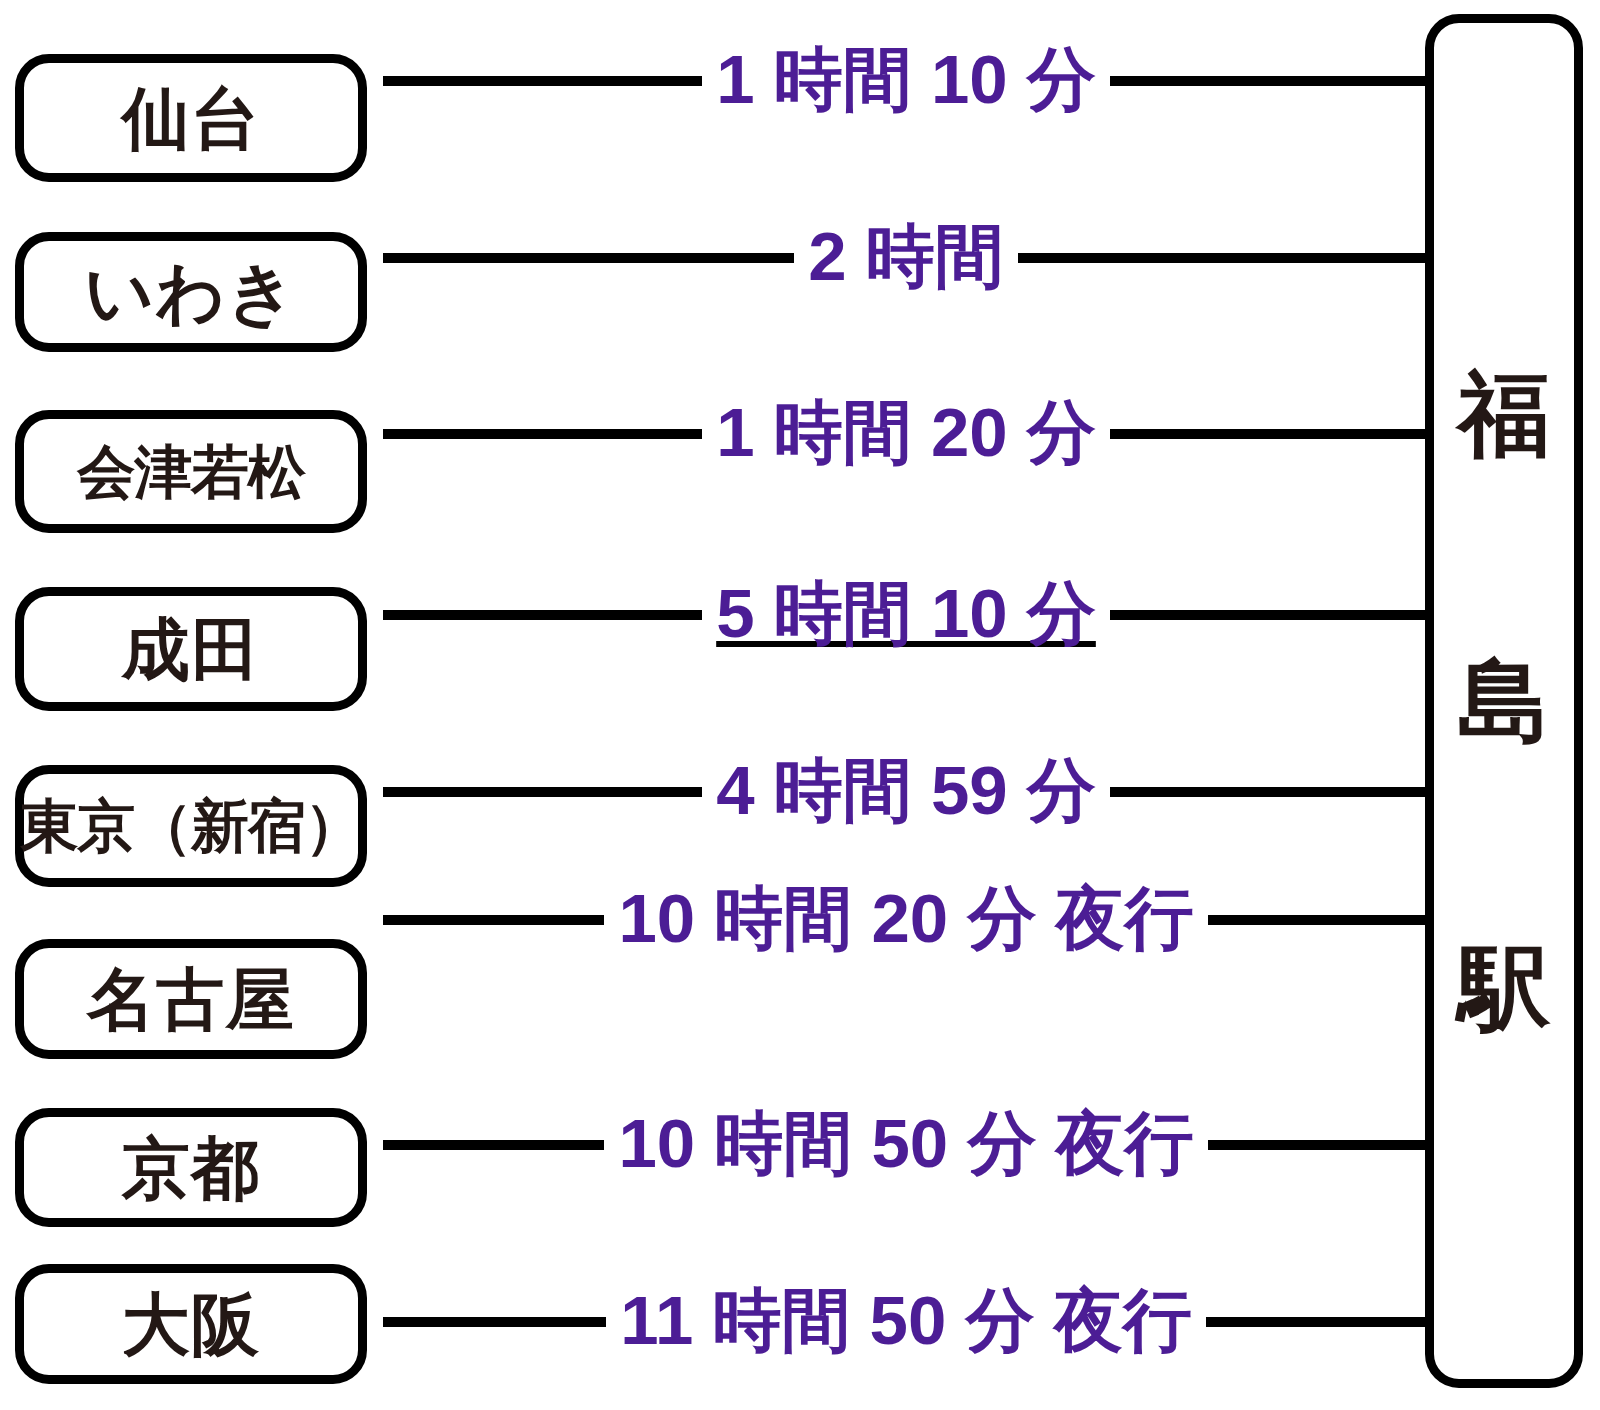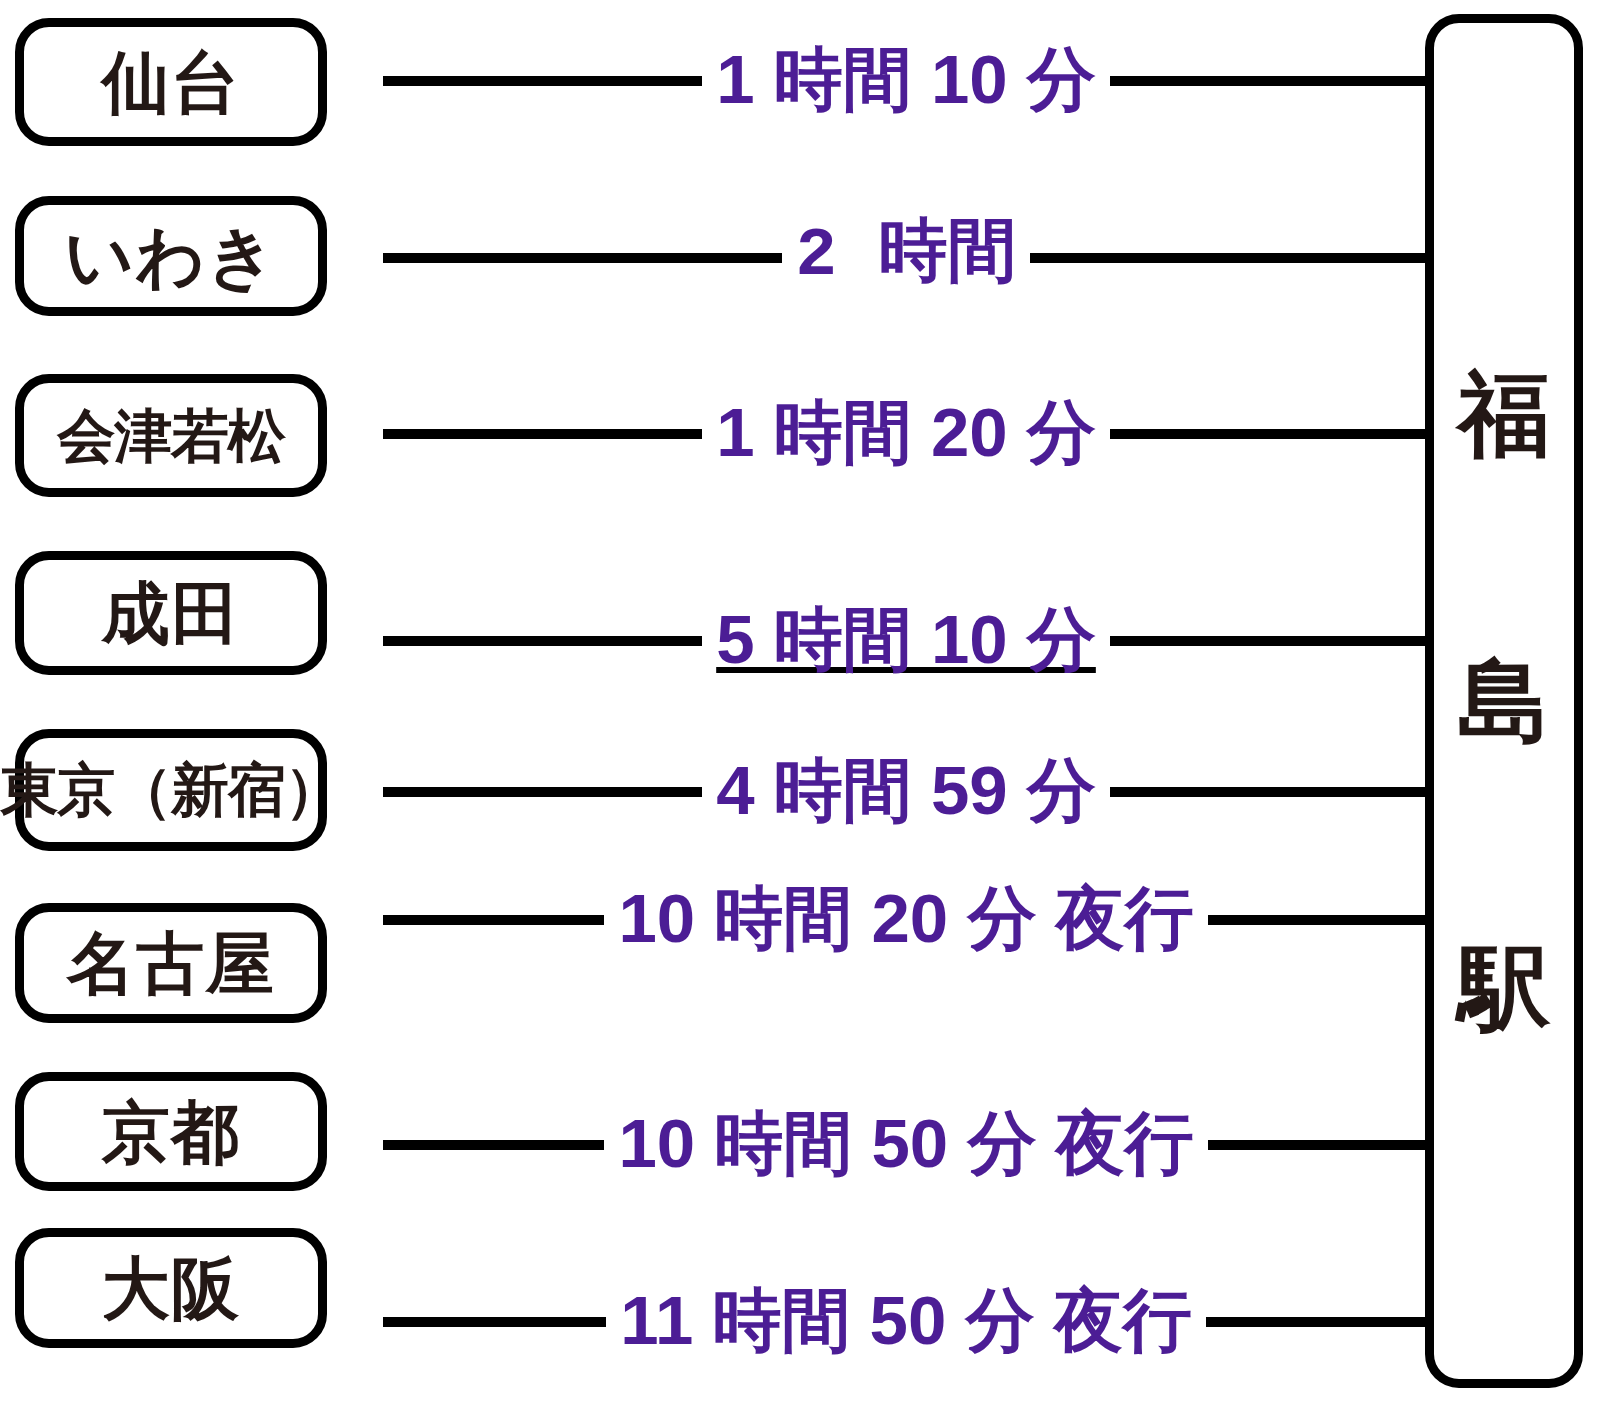--- a/index.html
+++ b/index.html
@@ -15,28 +15,29 @@
     width: 1600px;
     height: 1410px;
     background: #ffffff;
     overflow: hidden;
   }
 
   
   .origin-box {
     position: absolute;
     left: 15px;
-    width: 312px;           
+    width: 352px;           
     box-sizing: border-box;
     border: 9px solid #000000;
     border-radius: 34px;
     background: #ffffff;
     display: flex;
     align-items: center;
     justify-content: center;
+    margin-top: 36px;
   }
   .origin-label {
     font-size: 68px;
     font-weight: 700;
     line-height: 1;
     color: #231815;
     letter-spacing: 0.02em;
     white-space: nowrap;
   }
   .origin-label.narrow {
@@ -105,39 +106,39 @@
   </div>
   <div class="connector-row" style="top:76px;">
     <span class="connector-line"></span>
     <span class="duration-label">1 時間 10 分</span>
     <span class="connector-line"></span>
   </div>
 
   <div class="origin-box" style="top:196px;height:120px;">
     <span class="origin-label">いわき</span>
   </div>
-  <div class="connector-row" style="top:253px;font-family:Liberation Mono, monospace;">
+  <div class="connector-row" style="top:253px;">
     <span class="connector-line"></span>
     <span class="duration-label">2 時間</span>
     <span class="connector-line"></span>
   </div>
 
   <div class="origin-box" style="top:374px;height:123px;">
     <span class="origin-label narrow">会津若松</span>
   </div>
   <div class="connector-row" style="top:429px;">
     <span class="connector-line"></span>
     <span class="duration-label">1 時間 20 分</span>
     <span class="connector-line"></span>
   </div>
 
   <div class="origin-box" style="top:551px;height:124px;">
     <span class="origin-label">成田</span>
   </div>
-  <div class="connector-row" style="top:636px;text-decoration:underline;">
+  <div class="connector-row" style="top:610px;text-decoration:underline;">
     <span class="connector-line"></span>
     <span class="duration-label">5 時間 10 分</span>
     <span class="connector-line"></span>
   </div>
 
   <div class="origin-box" style="top:729px;height:122px;">
     <span class="origin-label narrow">東京（新宿）</span>
   </div>
   <div class="connector-row" style="top:787px;">
     <span class="connector-line"></span>

